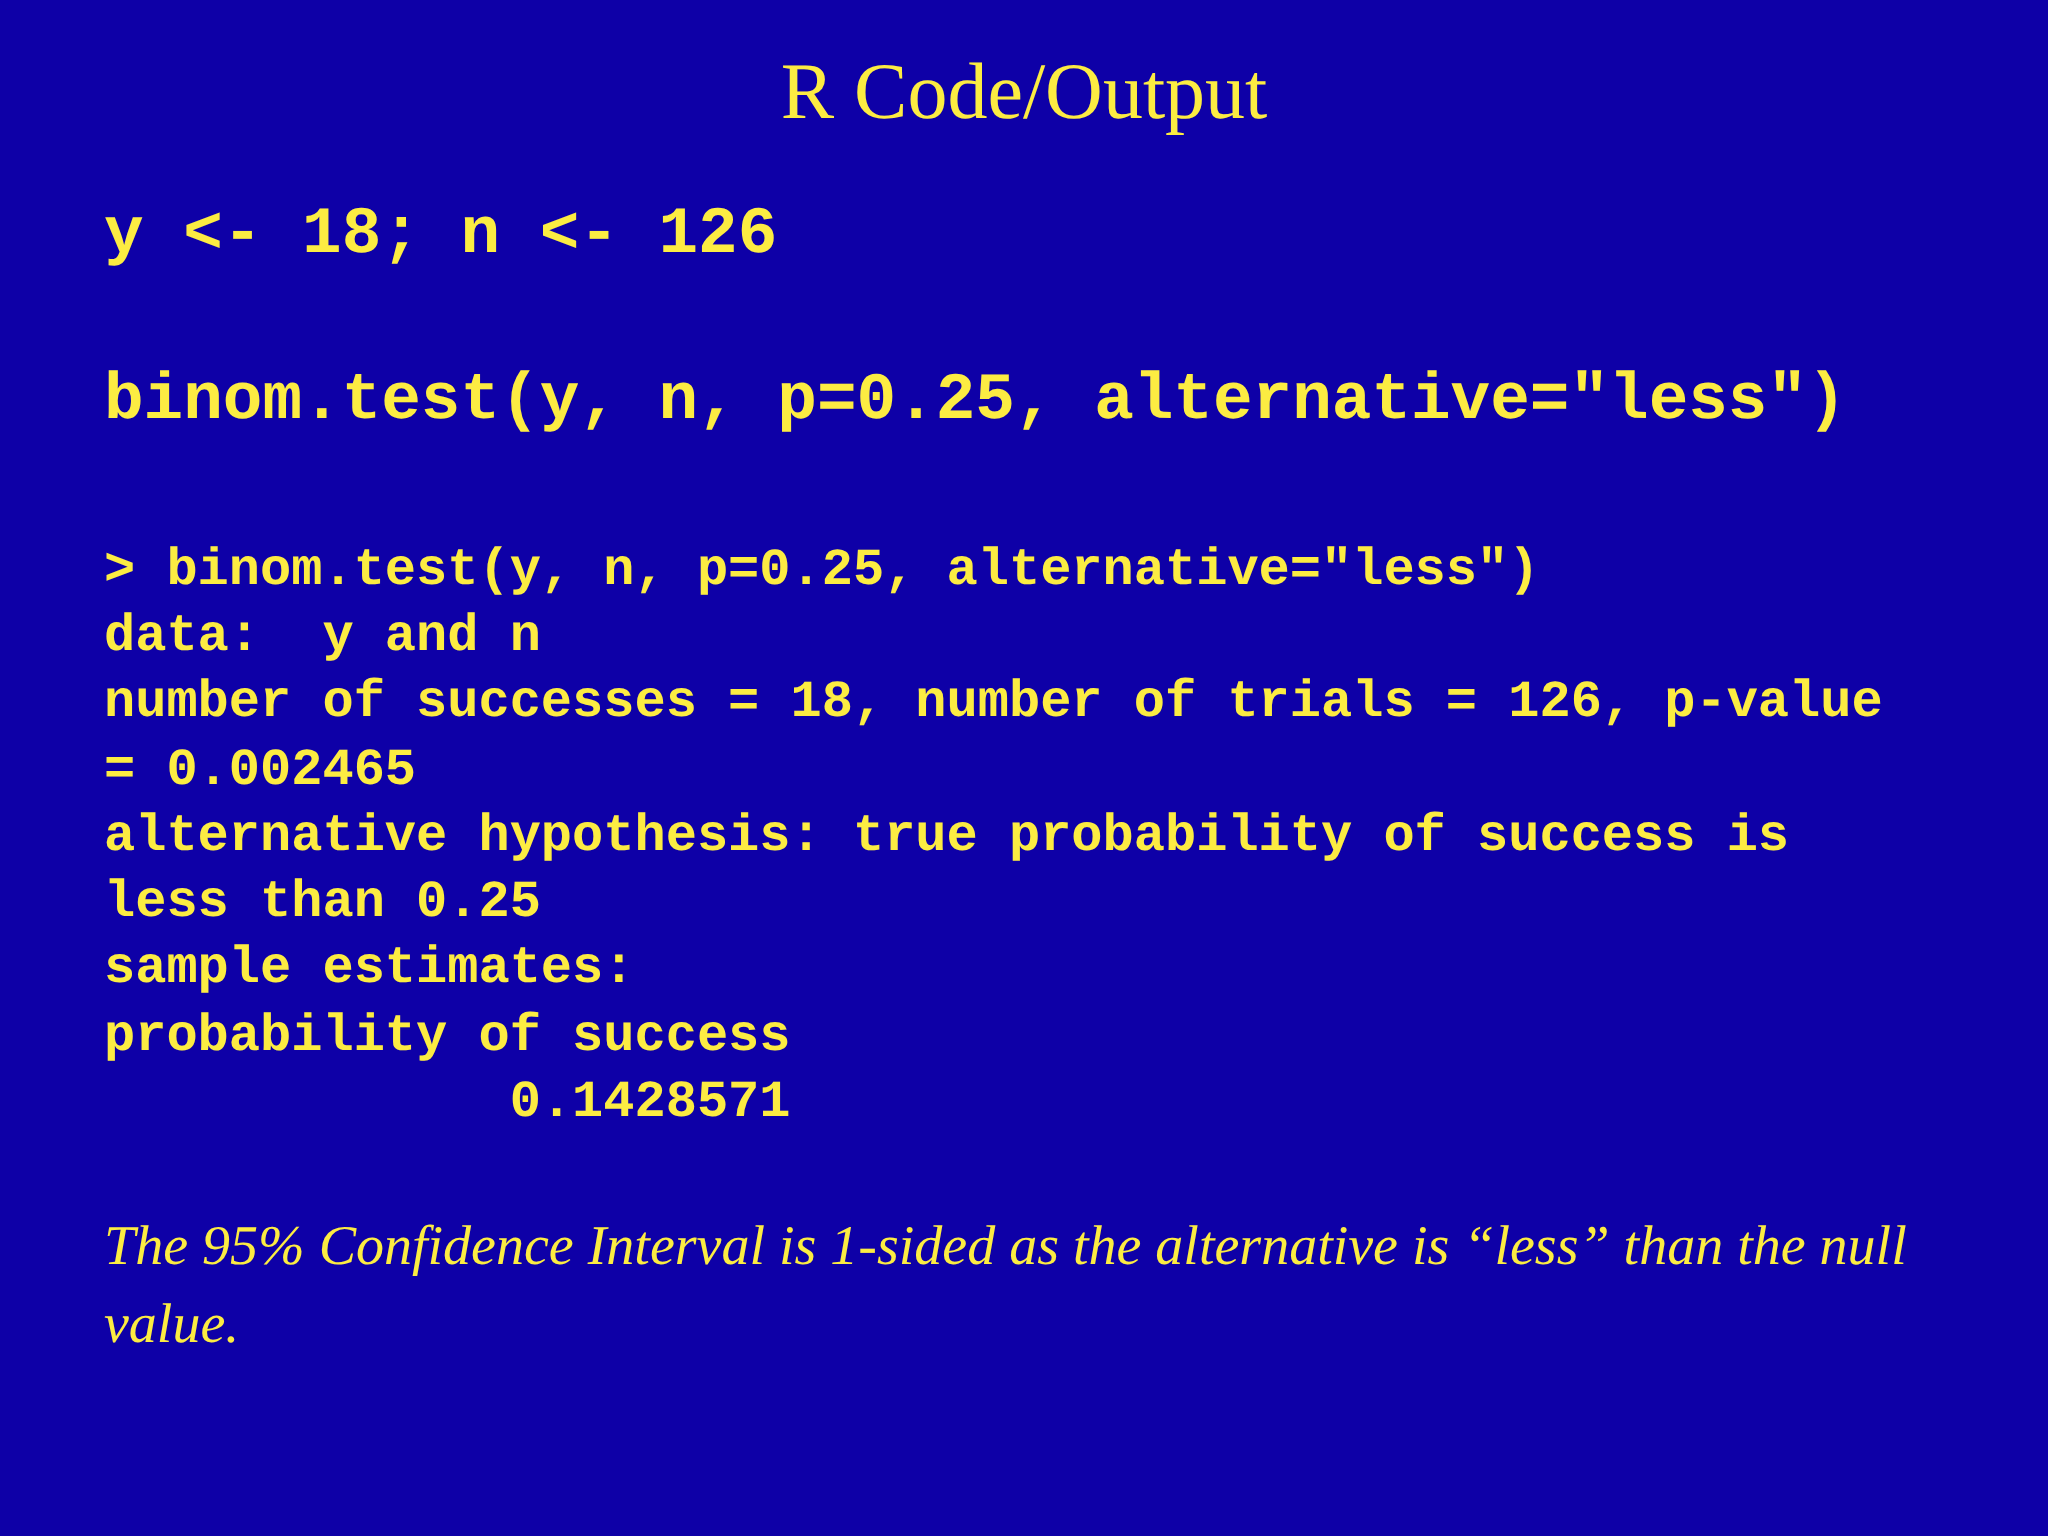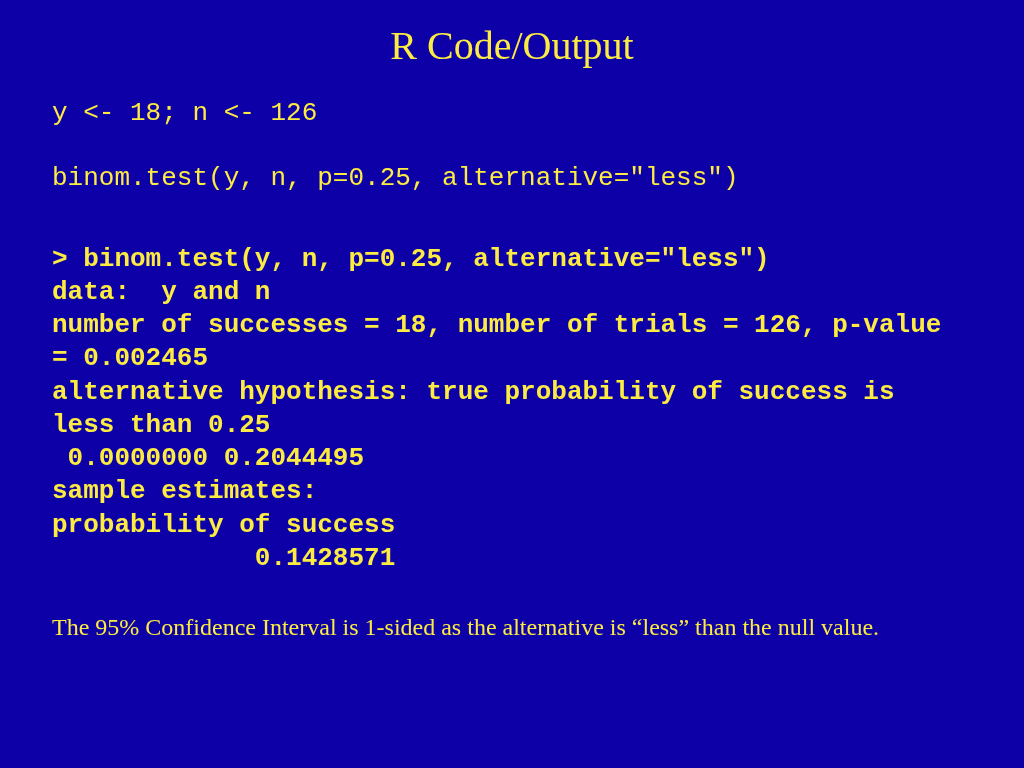--- a/index.html
+++ b/index.html
@@ -22,63 +22,63 @@
     }
     .title {
       font-family: Georgia, 'Times New Roman', serif;
       font-size: 40px;
       font-weight: 400;
       text-align: center;
       margin-bottom: 28px;
     }
     .code-section {
       font-family: 'Courier New', Courier, monospace;
-      font-size: 26px;
-      font-weight: normal;
+      font-size: 33px;
+      font-weight: bold;
       line-height: 1.25;
       margin-bottom: 48px;
     }
     .output-section {
       font-family: 'Courier New', Courier, monospace;
       font-size: 26px;
       font-weight: bold;
       line-height: 1.28;
       margin-bottom: 36px;
       margin-top: 15px;
     }
     .output-line {
       white-space: pre-wrap;
     }
     .indent {
       padding-left: 150px;
     }
     .conclusion {
       font-family: Georgia, 'Times New Roman', serif;
-      font-size: 24px;
+      font-size: 28px;
       font-weight: 400;
       line-height: 1.4;
+      font-style: italic;
     }
   </style>
 </head>
 <body>
 
 <div class="slide">
   <h1 class="title">R Code/Output</h1>
 
   <div class="code-section">
     <div>y &lt;- 18; n &lt;- 126</div>
     <div>&nbsp;</div>
     <div>binom.test(y, n, p=0.25, alternative="less")</div>
   </div>
 
   <div class="output-section">
     <div class="output-line">&gt; binom.test(y, n, p=0.25, alternative="less")</div>
     <div class="output-line">data:  y and n</div>
     <div class="output-line">number of successes = 18, number of trials = 126, p-value = 0.002465</div>
     <div class="output-line">alternative hypothesis: true probability of success is less than 0.25</div>
-    <div class="output-line"> 0.0000000 0.2044495</div>
     <div class="output-line">sample estimates:</div>
     <div class="output-line">probability of success</div>
     <div class="output-line">             0.1428571</div>
   </div>
 
   <div class="conclusion">The 95% Confidence Interval is 1-sided as the alternative is “less” than the null value.</div>
 </div>
 
 </body></html>

